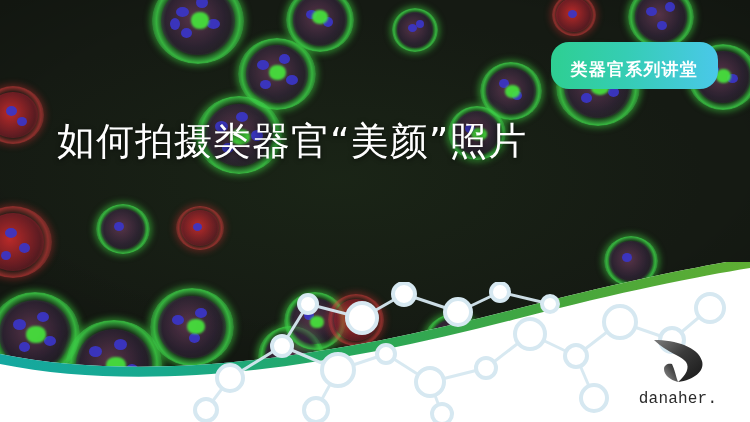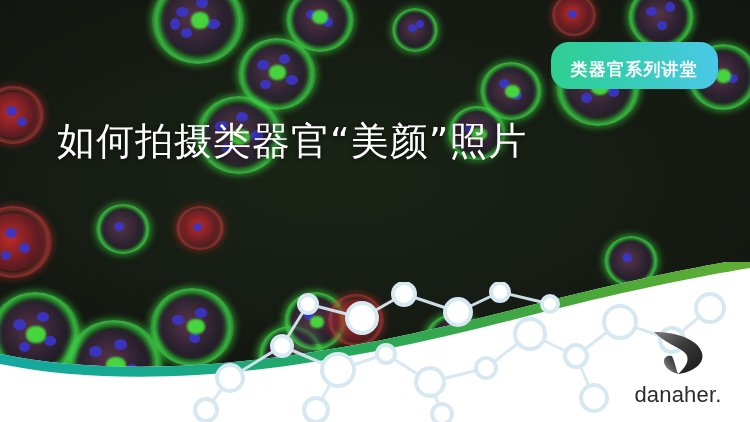--- a/index.html
+++ b/index.html
@@ -96,22 +96,22 @@
   #datetime{
     position:absolute;left:47px;top:231px;
     color:#ffffff;font-size:22px;font-weight:bold;letter-spacing:.6px;white-space:nowrap;
     font-family:"DejaVu Sans",sans-serif;
     text-shadow:0 1px 5px rgba(0,0,0,.7);
   }
 
   
   #danaher{position:absolute;right:18px;bottom:14px;width:108px;text-align:center;}
   #danaher .wordmark{
-    font-family:Liberation Sans, sans-serif;
-    font-size:22px;color:#2b2b2b;letter-spacing:.2px;margin-top:1px;
+    font-family:Liberation Mono, monospace;
+    font-size:16px;color:#2b2b2b;letter-spacing:.2px;margin-top:1px;
   }
 </style>
 </head>
 <body>
 
 <div id="poster">
 
   <div id="photo">
     <div class="vign"></div>
 

